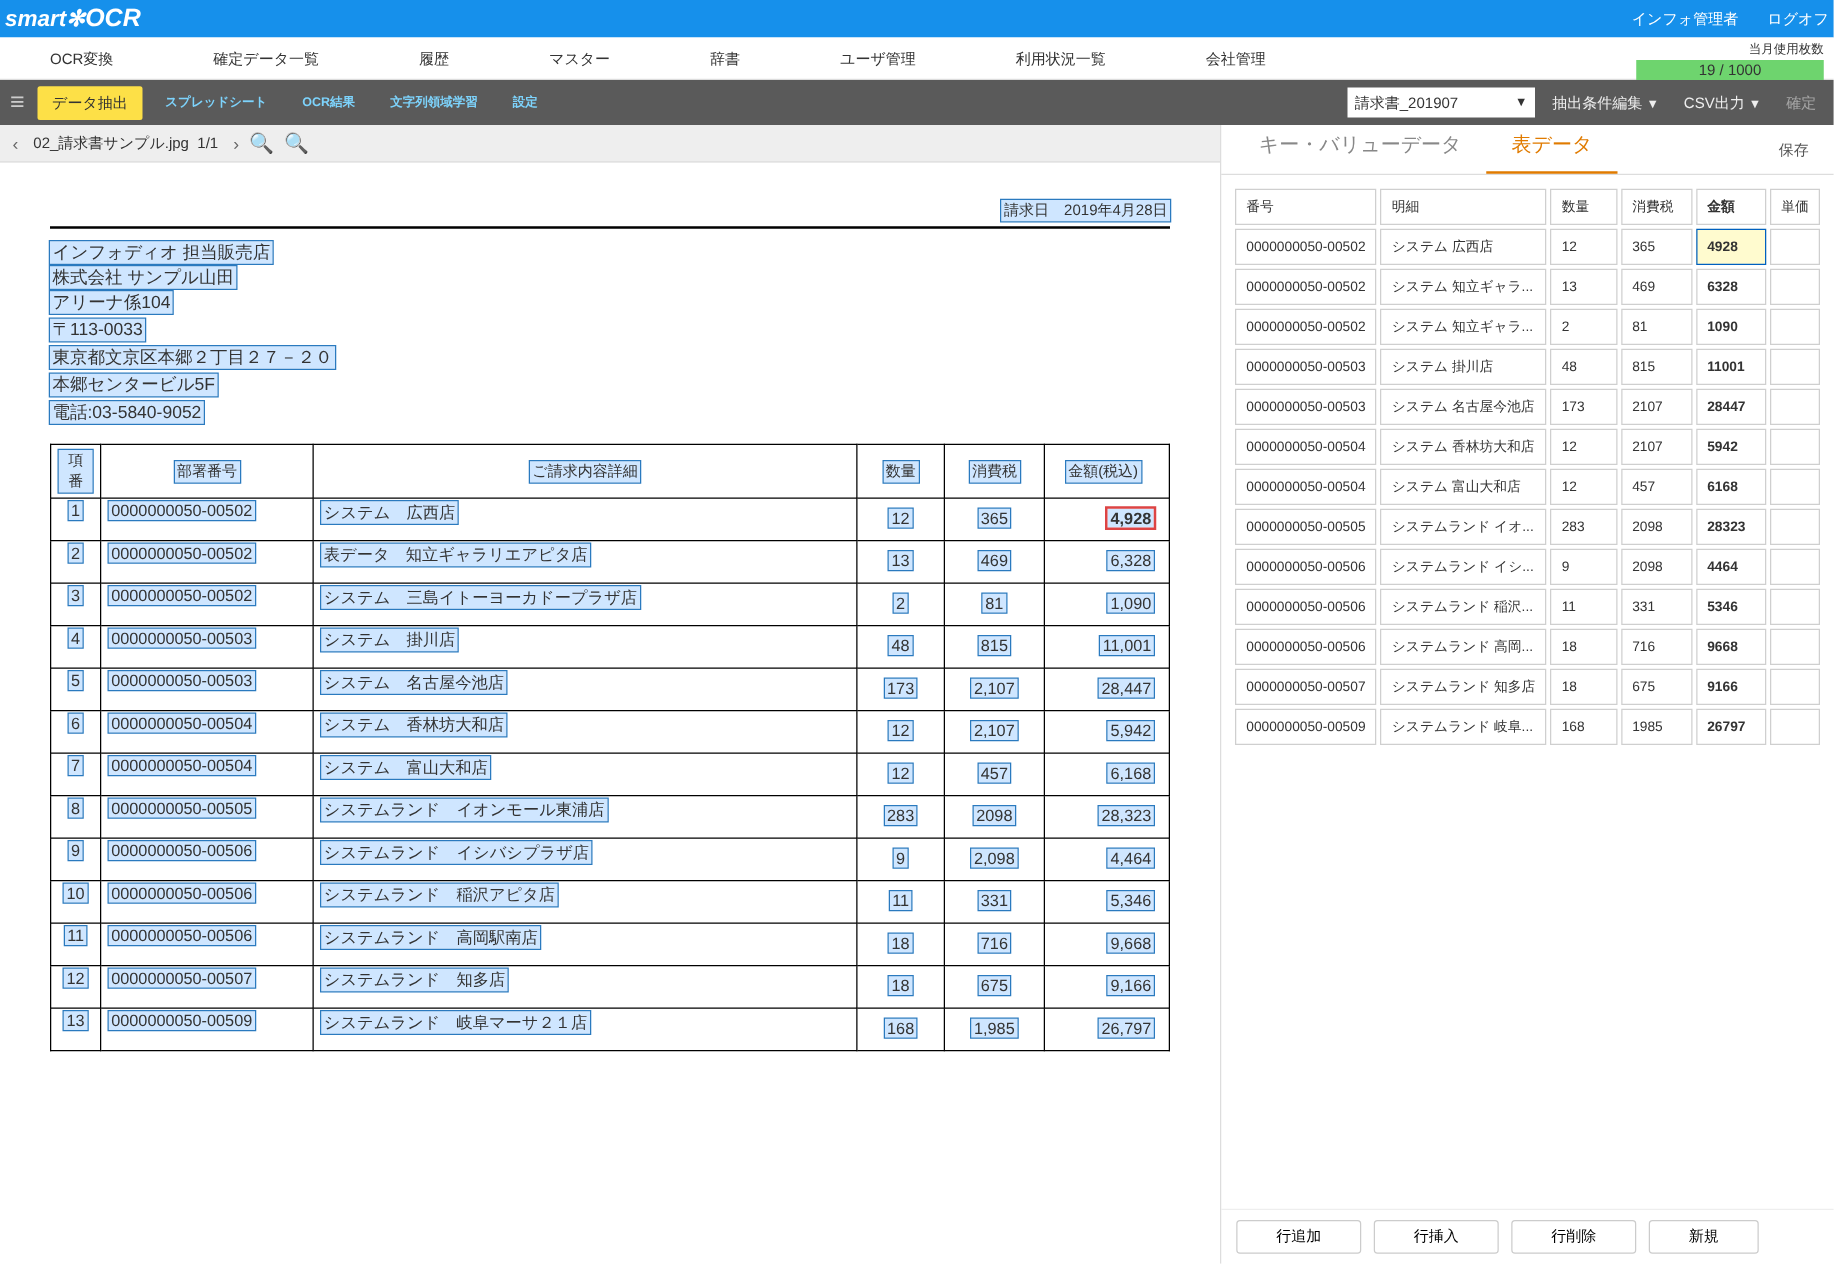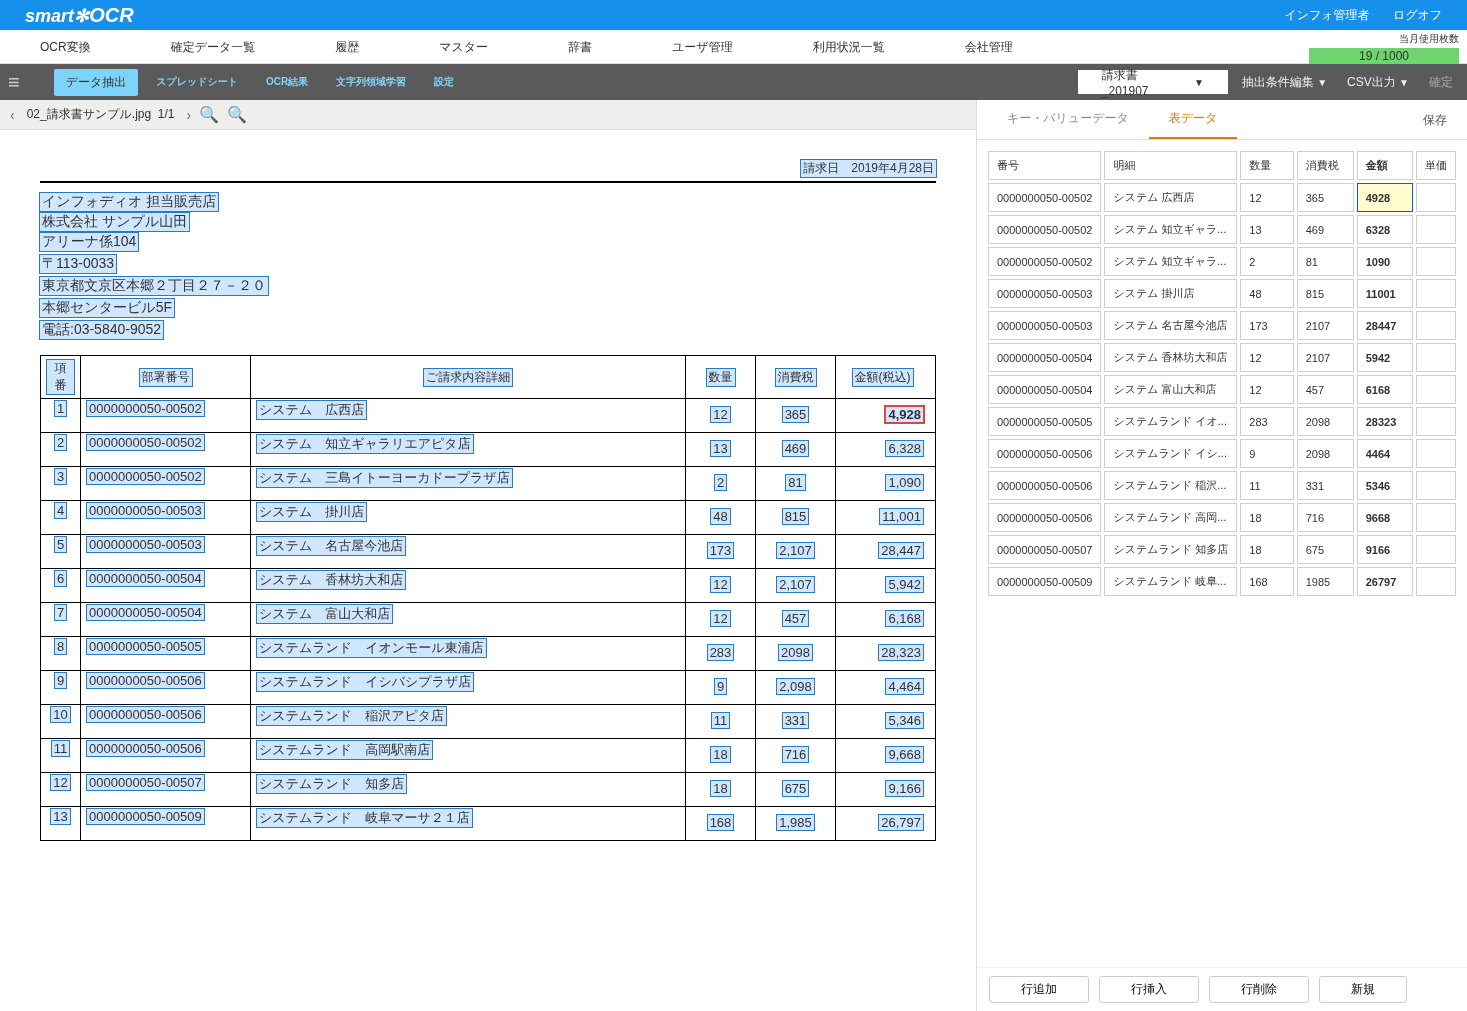--- a/index.html
+++ b/index.html
@@ -1,33 +1,33 @@
 <!DOCTYPE html>
 <html><head>
 <meta charset="utf-8">
 <style>
 * { box-sizing: border-box; margin: 0; padding: 0; }
 body { font-family: "Hiragino Sans", Meiryo, sans-serif; font-size: 12px; color: #333; background: #fff; }
 
-.top-bar { background: #1690eb; color: #fff; height: 30px; display: flex; align-items: center; padding: 0 25px; justify-content: space-between; }
+.top-bar { background: #1690eb; color: #fff; height: 30px; display: flex; align-items: center; padding: 0 4px; justify-content: space-between; }
 .logo { font-size: 18px; font-weight: bold; font-style: italic; }
 .logo .ocr { font-size: 20px; }
 .top-right a { color: #fff; margin-left: 20px; font-size: 12px; text-decoration: none; }
 
 .main-nav { background: #fff; height: 34px; display: flex; align-items: center; border-bottom: 1px solid #ddd; position: relative; }
 .main-nav a { padding: 0 40px; line-height: 34px; color: #333; text-decoration: none; font-size: 12px; }
 .usage-block { position: absolute; right: 8px; top: 2px; text-align: right; font-size: 10px; }
 .usage-counter { background: #6ed46e; width: 150px; text-align: center; padding: 1px 0; margin-top: 2px; font-size: 12px; }
 
 .toolbar { background: #5a5a5a; height: 36px; display: flex; align-items: center; padding: 0 8px; color: #fff; }
 .hamburger { font-size: 20px; color: #ccc; margin-right: 10px; cursor: pointer; }
-.tb-tab { padding: 5px 12px; background: #7dd3fc; color: #333; border-radius: 2px; margin-right: 4px; font-size: 12px; margin-left: 24px; }
+.tb-tab { padding: 5px 12px; background: #fde047; color: #333; border-radius: 2px; margin-right: 4px; font-size: 12px; }
 .tb-link { color: #7dd3fc; padding: 0 14px; font-size: 10px; font-weight: bold; }
 .toolbar-right { margin-left: auto; display: flex; align-items: center; gap: 8px; }
-.select-box { background: #fff; color: #333; height: 24px; width: 150px; padding: 0 24px; display: flex; align-items: center; justify-content: space-between; gap: 12px; }
+.select-box { background: #fff; color: #333; height: 24px; width: 150px; padding: 0 6px; display: flex; align-items: center; justify-content: space-between; gap: 12px; }
 .dd { font-size: 10px; }
 .tb-btn { color: #eee; font-size: 12px; padding: 0 6px; }
 .tb-disabled { opacity: .5; }
 
 .content { display: flex; height: calc(100vh - 100px); }
 
 .left-pane { flex: 1; border-right: 1px solid #ddd; overflow: auto; }
 .file-bar { background: #eee; height: 30px; display: flex; align-items: center; padding: 0 6px; font-size: 12px; border-bottom: 1px solid #ddd; }
 .file-bar .chev { font-size: 14px; padding: 0 4px; cursor: pointer; color: #666; }
 .file-bar .name { margin: 0 8px; }
@@ -51,21 +51,21 @@
 .doc-table td.c3 { }
 .doc-table td.c4 { width: 70px; text-align: center; }
 .doc-table td.c5 { width: 80px; text-align: center; }
 .doc-table td.c6 { width: 100px; text-align: right; padding-right: 12px; }
 .doc-table tr.data-row td { height: 34px; vertical-align: top; padding-top: 2px; }
 .doc-table tr.data-row td.c4, .doc-table tr.data-row td.c5, .doc-table tr.data-row td.c6 { vertical-align: middle; }
 
 .right-pane { width: 490px; display: flex; flex-direction: column; }
 .tabs-row { display: flex; border-bottom: 1px solid #ddd; height: 40px; align-items: flex-end; padding: 0 10px; justify-content: space-between; }
 .tabs-left { display: flex; }
-.rtab { padding: 10px 20px; font-size: 12px; color: #888; cursor: pointer; }
+.rtab { padding: 10px 20px; font-size: 16px; color: #888; cursor: pointer; }
 .rtab.active { color: #e07b00; border-bottom: 2px solid #e07b00; }
 .save-link { color: #555; font-size: 12px; padding: 10px; }
 
 .grid-area { padding: 8px; overflow: auto; flex: 1; }
 .grid { width: 100%; border-collapse: separate; border-spacing: 3px; font-size: 11px; }
 .grid th, .grid td { border: 1px solid #cfcfcf; padding: 6px 8px; text-align: left; background: #fff; overflow: hidden; white-space: nowrap; text-overflow: ellipsis; }
 .grid th { font-weight: normal; margin-left: 44px; }
 .grid td.sel { background: #fffbcf; border: 1px solid #0060c0; }
 .grid .col-no { width: 105px; }
 .grid .col-m  { width: 100px; }
@@ -172,21 +172,21 @@
                 <td class="c1"><span class="ann">1</span></td>
                 <td class="c2"><span class="ann">0000000050-00502</span></td>
                 <td class="c3"><span class="ann">システム　広西店</span></td>
                 <td class="c4"><span class="ann">12</span></td>
                 <td class="c5"><span class="ann">365</span></td>
                 <td class="c6"><span class="ann-sel">4,928</span></td>
               </tr>
               <tr class="data-row">
                 <td class="c1"><span class="ann">2</span></td>
                 <td class="c2"><span class="ann">0000000050-00502</span></td>
-                <td class="c3"><span class="ann">システム　知立ギャラリエアピタ店</span></td>
+                <td class="c3"><span class="ann">表データ　知立ギャラリエアピタ店</span></td>
                 <td class="c4"><span class="ann">13</span></td>
                 <td class="c5"><span class="ann">469</span></td>
                 <td class="c6"><span class="ann">6,328</span></td>
               </tr>
               <tr class="data-row">
                 <td class="c1"><span class="ann">3</span></td>
                 <td class="c2"><span class="ann">0000000050-00502</span></td>
                 <td class="c3"><span class="ann">システム　三島イトーヨーカドープラザ店</span></td>
                 <td class="c4"><span class="ann">2</span></td>
                 <td class="c5"><span class="ann">81</span></td>

